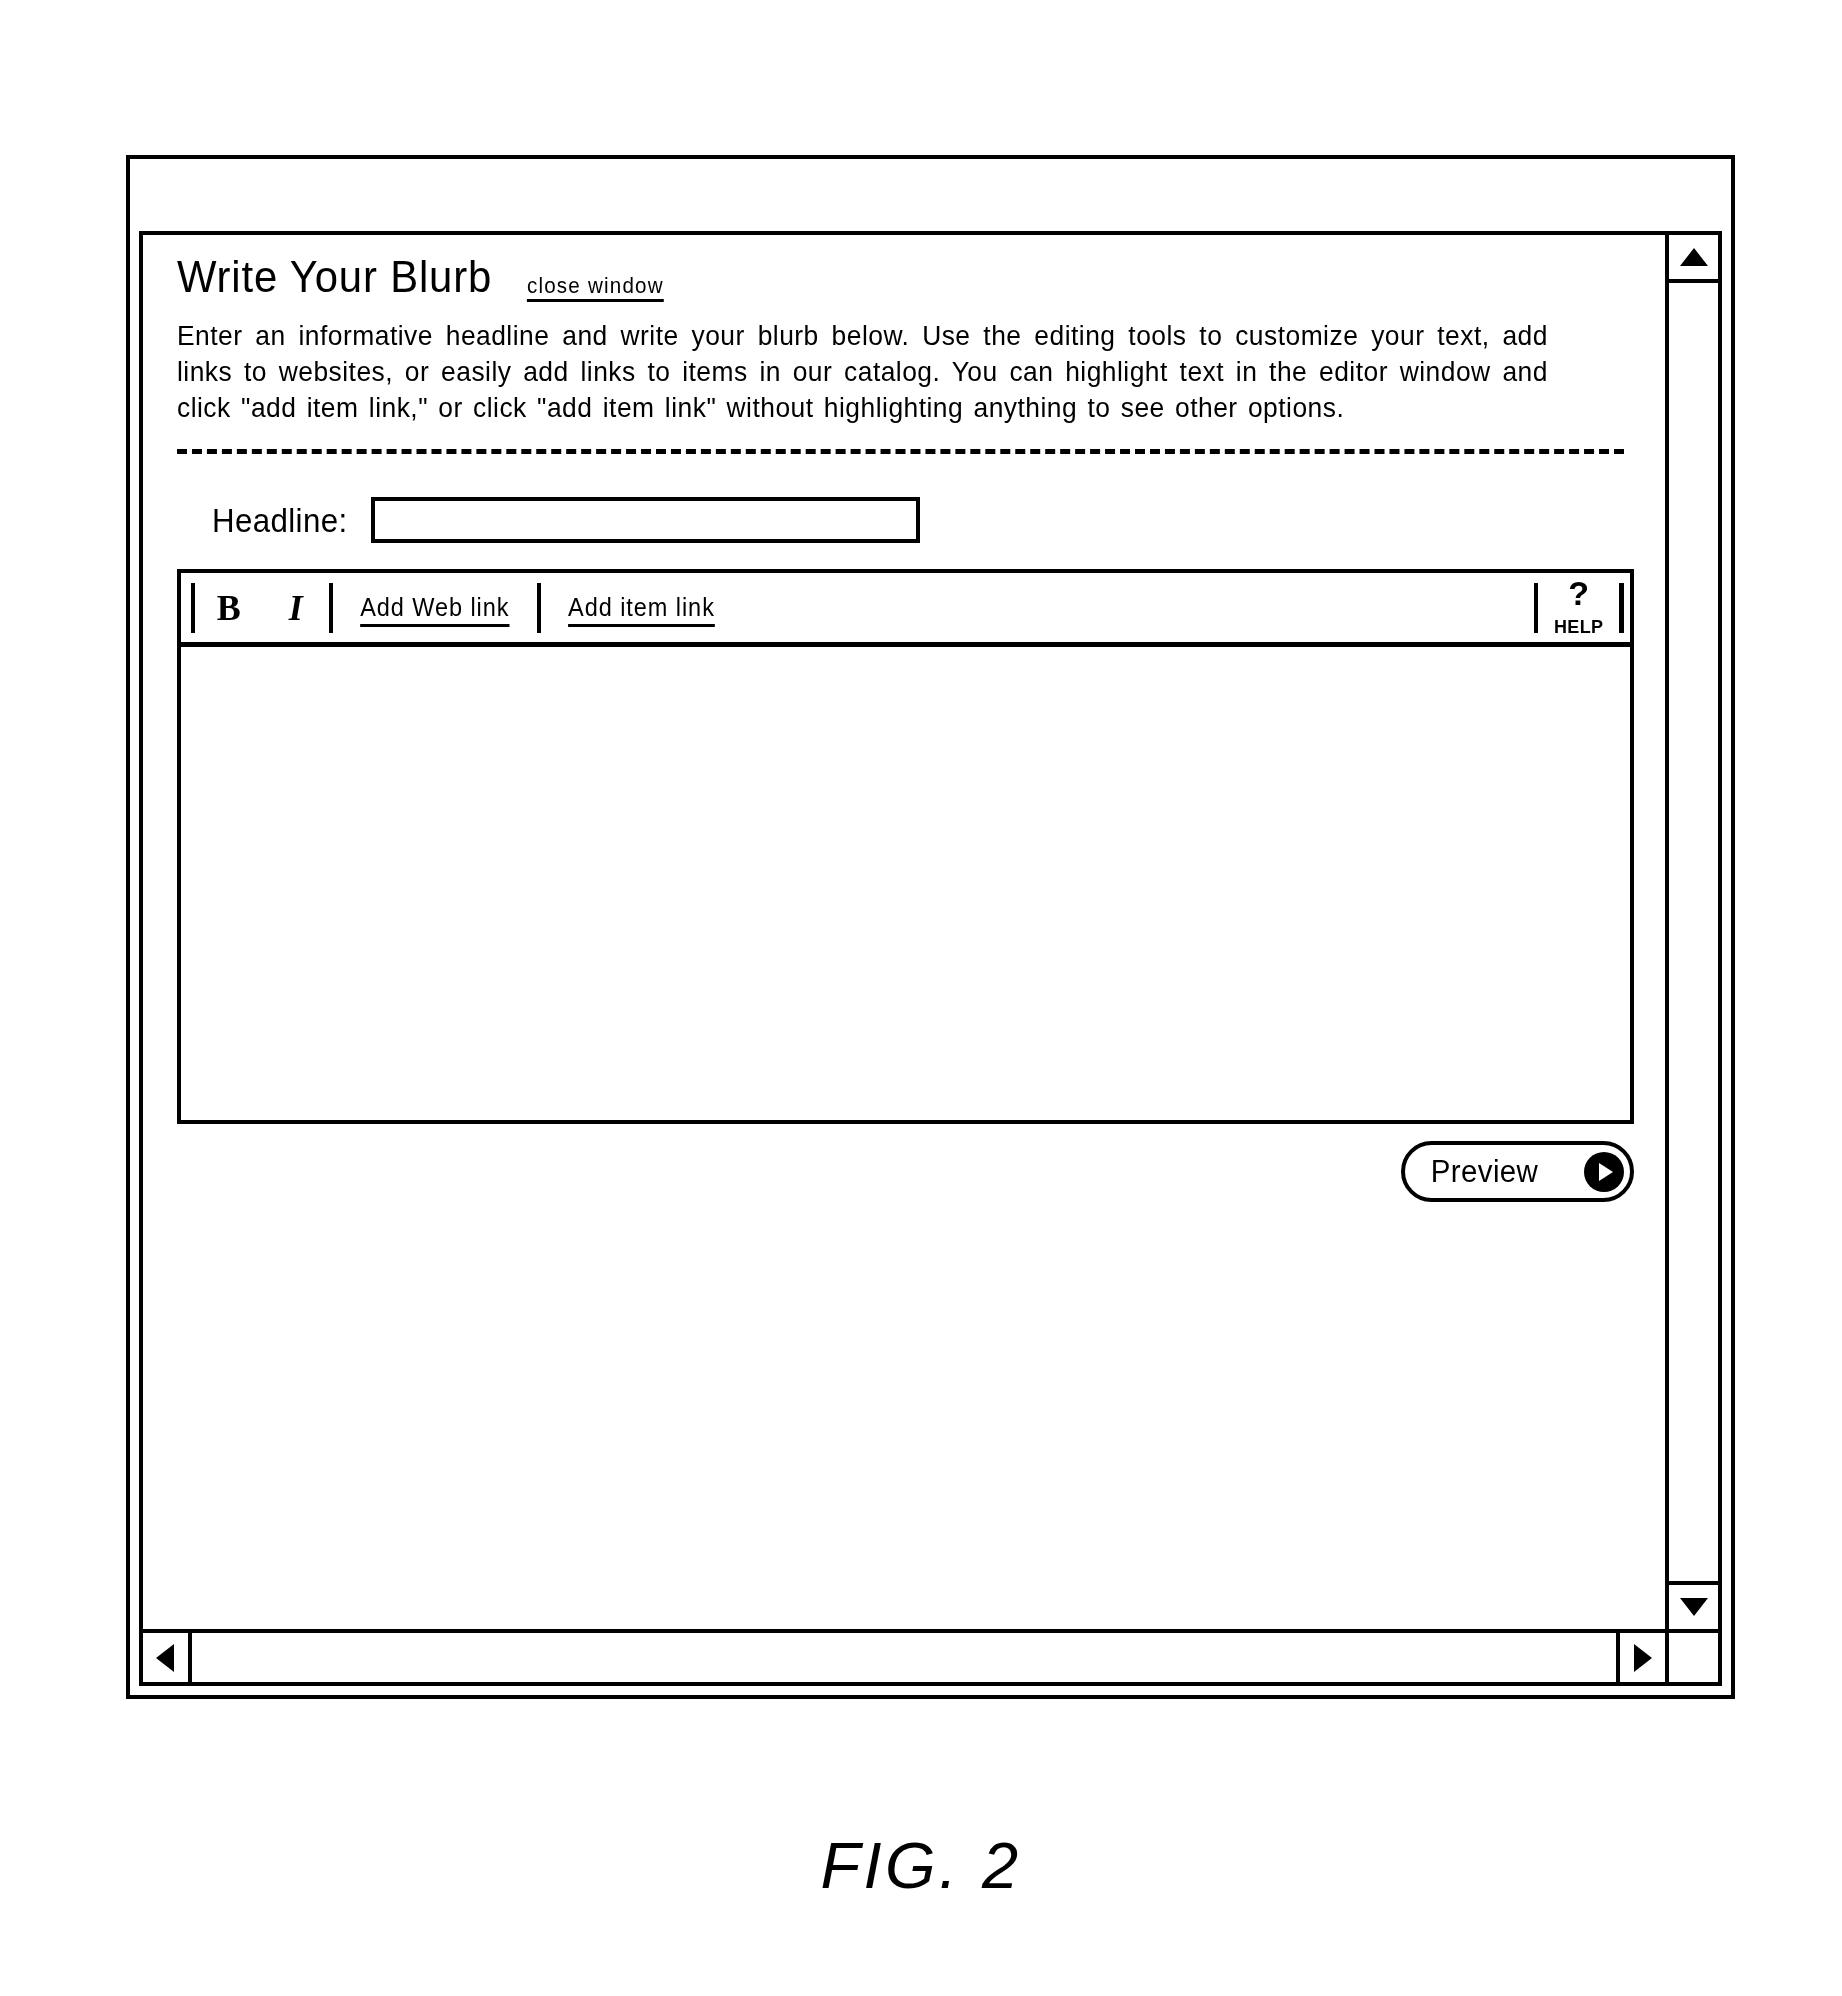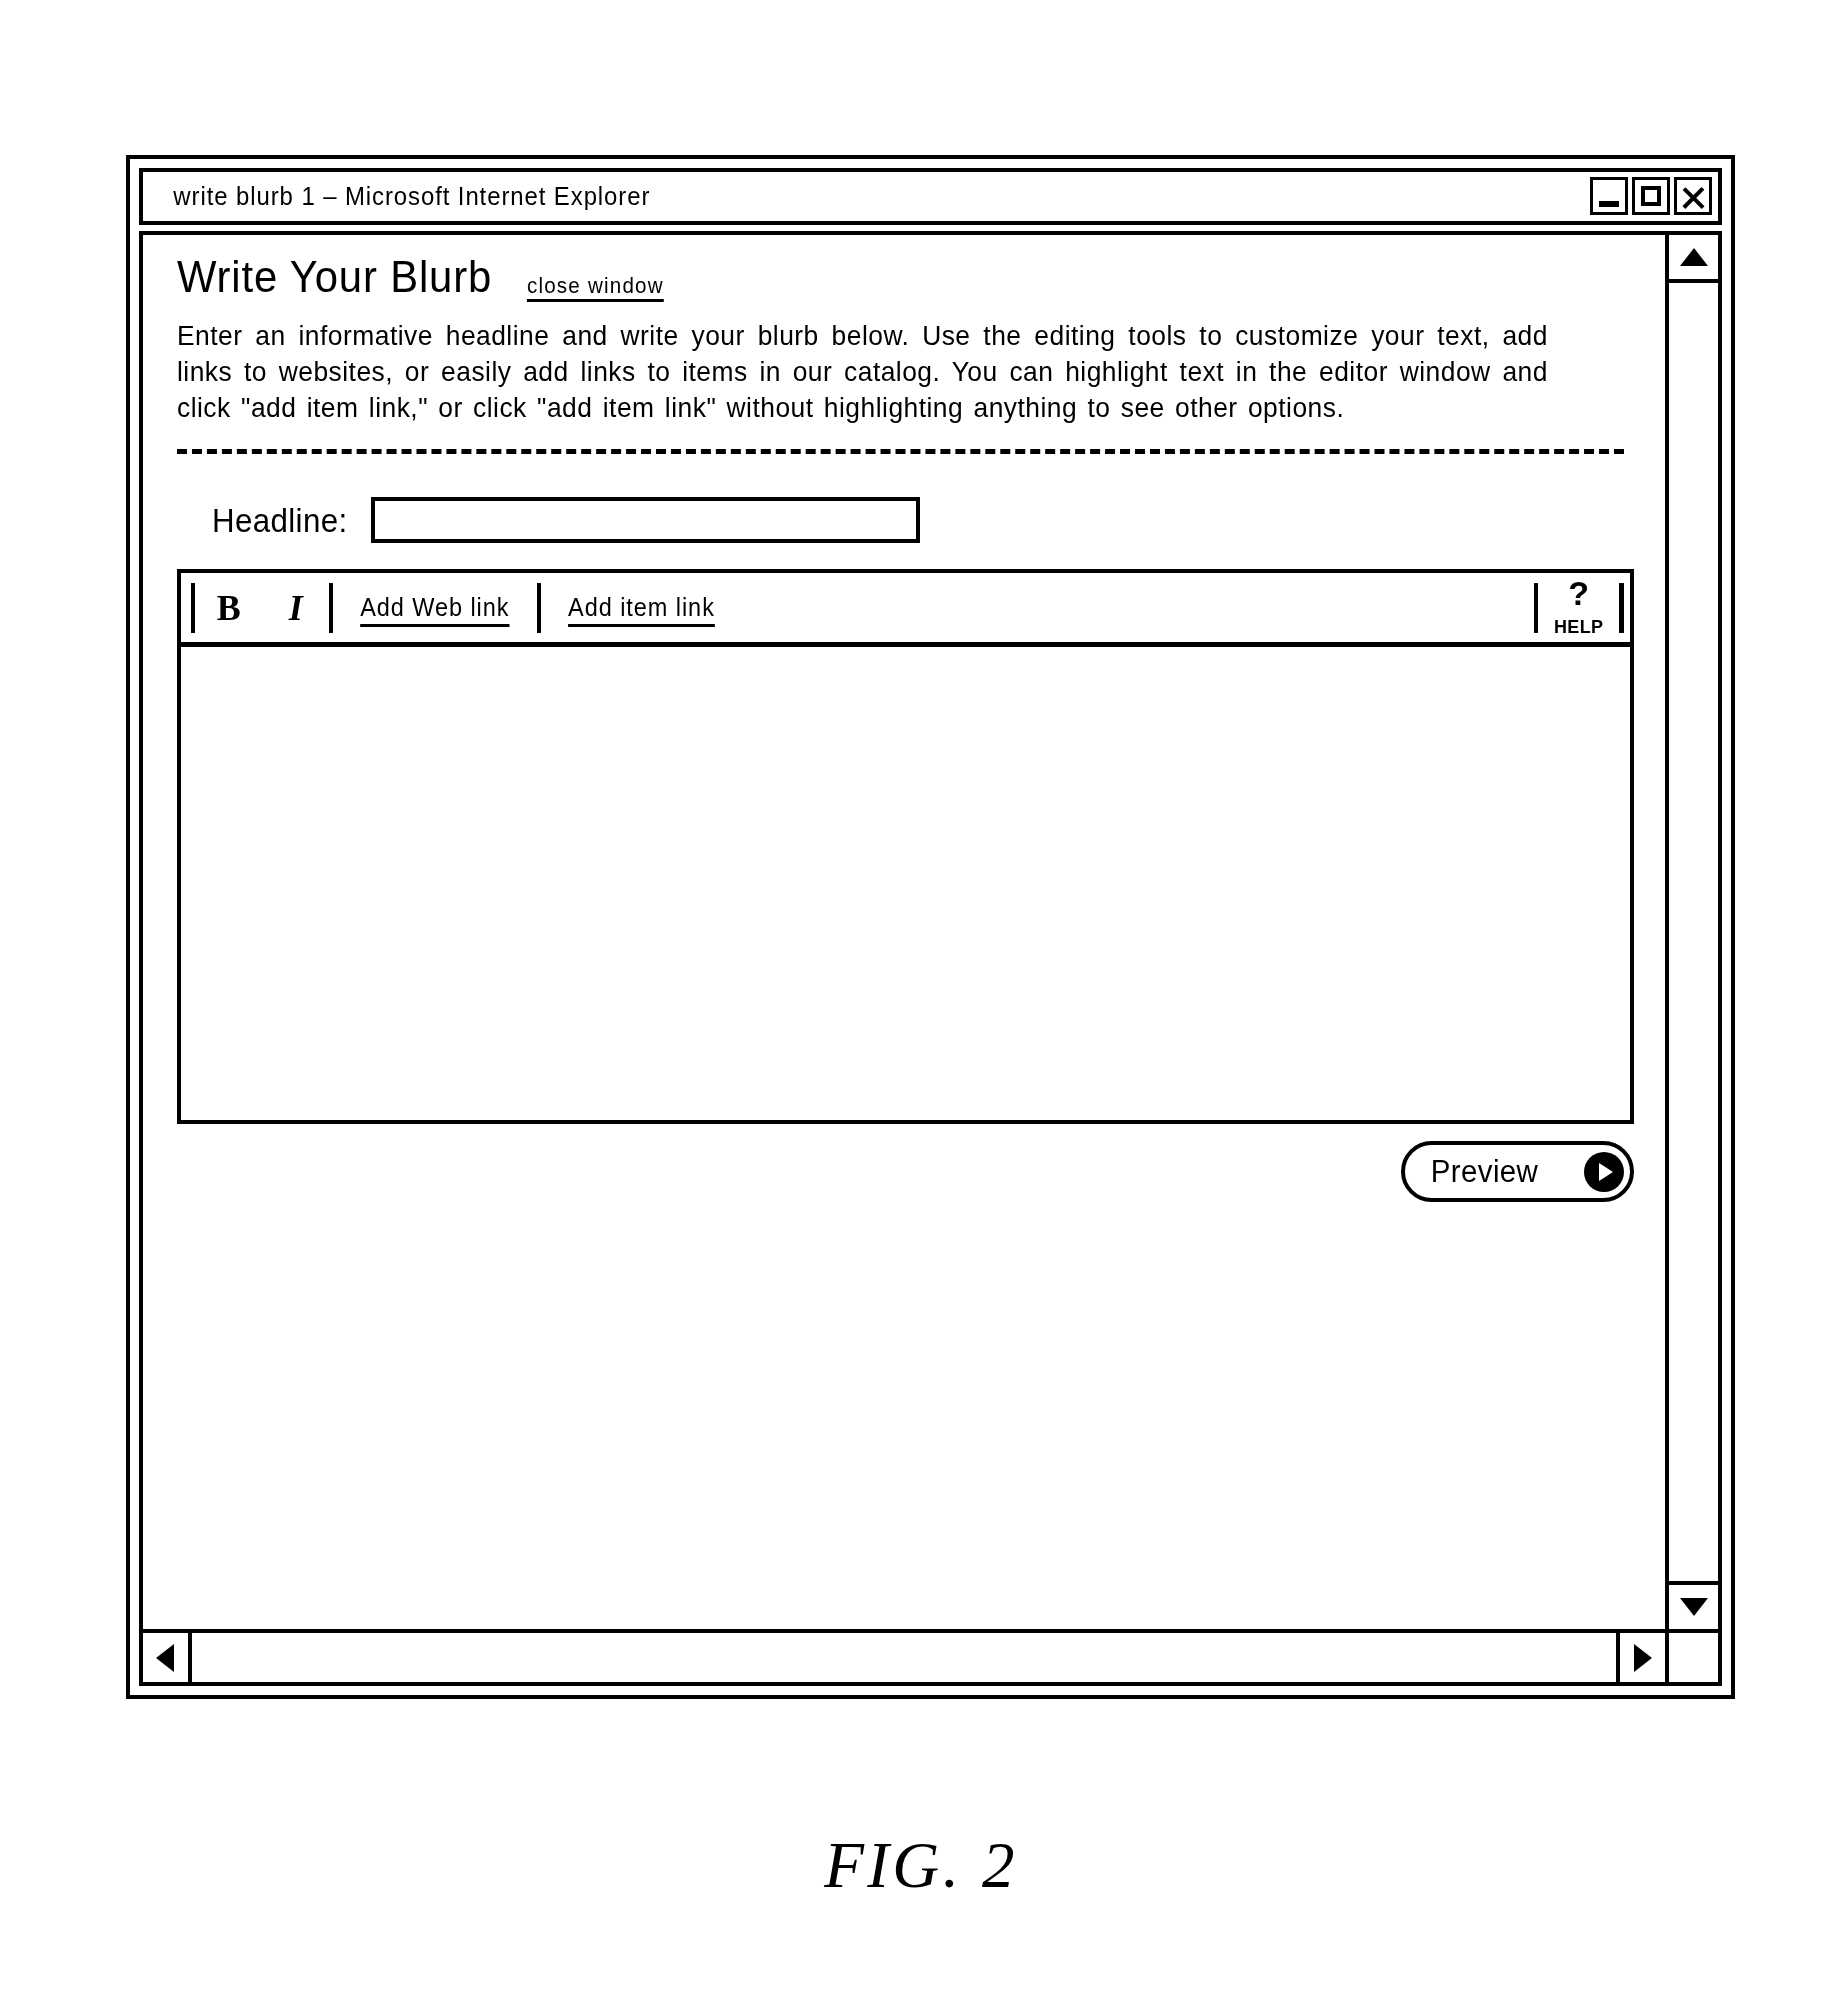--- a/index.html
+++ b/index.html
@@ -436,45 +436,31 @@
     border-left: 18px solid #000;
   }
 
   
   .fig-caption {
     position: absolute;
     left: 0;
     right: 0;
     top: 1828px;
     text-align: center;
-    font-family: Liberation Serif, serif;
+    font-family: Liberation Sans, sans-serif;
     font-style: italic;
     font-size: 65px;
     letter-spacing: 3.4px;
   }
 </style>
 </head>
 <body>
 
 <div class="window-outer">
 
-  <div class="title-bar">
-    <div class="title-text">write blurb 1 – Microsoft Internet Explorer</div>
-    <div class="win-buttons">
-      <div class="win-btn">
-        <span class="glyph-minimize"></span>
-      </div>
-      <div class="win-btn">
-        <span class="glyph-maximize"></span>
-      </div>
-      <div class="win-btn">
-        <span class="glyph-close"></span>
-      </div>
-    </div>
-  </div>
 
   <div class="client-frame">
 
     <div class="page-canvas">
       <div class="content">
 
         <div class="head-row">
           <div class="page-title">Write Your Blurb</div>
           <div class="close-window-link">close window</div>
         </div>

